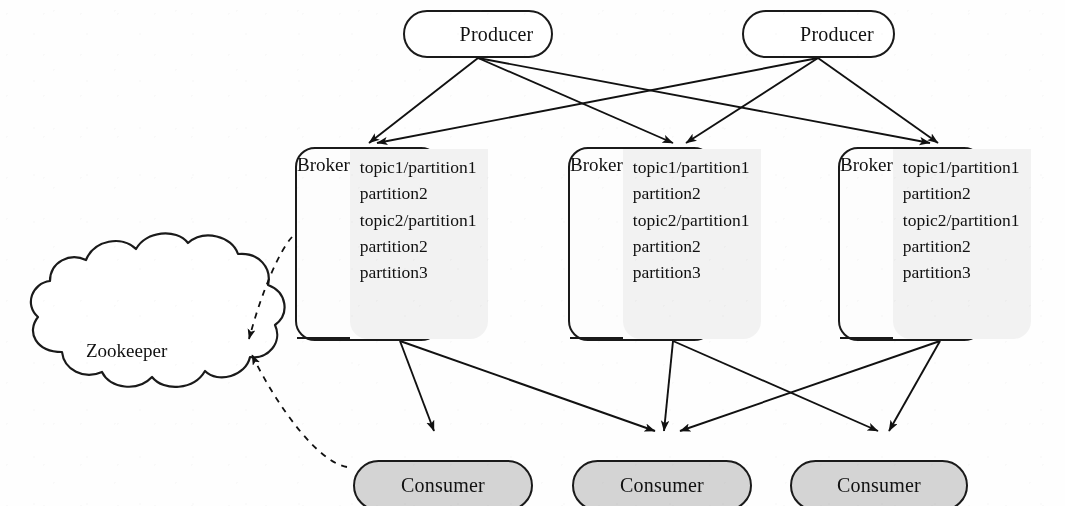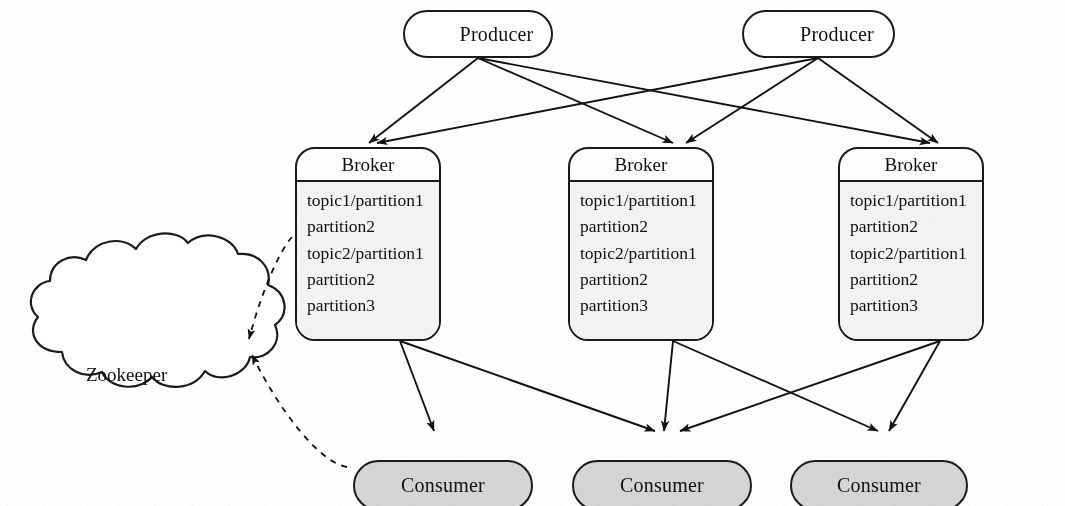--- a/index.html
+++ b/index.html
@@ -50,21 +50,21 @@
   }
   .consumer .label {
     font-size: 20px;
     color: #111;
     letter-spacing: .2px;
   }
   .broker {
     border-radius: 20px;
     background: #fdfdfd;
     display: flex;
-    flex-direction: column;
+    flex-direction: row;
   }
   .broker-title {
     text-align: center;
     font-size: 19px;
     color: #111;
     padding-top: 5px;
     padding-bottom: 4px;
     border-bottom: 2.2px solid #1a1a1a;
   }
   .broker-body {
@@ -144,21 +144,21 @@
     <line x1="673" y1="341" x2="878" y2="431" stroke="#111" stroke-width="1.9" marker-end="url(#arrow)"></line>
 
     <line x1="940" y1="341" x2="680" y2="431" stroke="#111" stroke-width="1.9" marker-end="url(#arrow)"></line>
     <line x1="940" y1="341" x2="889" y2="431" stroke="#111" stroke-width="1.9" marker-end="url(#arrow)"></line>
 
     <path d="M 292,237 C 280,250 262,290 249,339" fill="none" stroke="#111" stroke-width="1.8" stroke-dasharray="6 6" marker-end="url(#arrowdash)"></path>
 
     <path d="M 347,467 C 318,462 278,408 252,355" fill="none" stroke="#111" stroke-width="1.8" stroke-dasharray="6 6" marker-end="url(#arrowdash)"></path>
   </svg>
 
-  <div class="cloud-label" style="left:86px; top:364px;">Zookeeper</div>
+  <div class="cloud-label" style="left:86px; top:340px;">Zookeeper</div>
 
   <div class="node producer" style="left:403px; top:10px; width:150px; height:48px;">
     <span class="label">Producer</span>
   </div>
   <div class="node producer" style="left:742px; top:10px; width:153px; height:48px;">
     <span class="label">Producer</span>
   </div>
 
   <div class="node broker" style="left:295px; top:147px; width:146px; height:194px;">
     <div class="broker-title">Broker</div>

